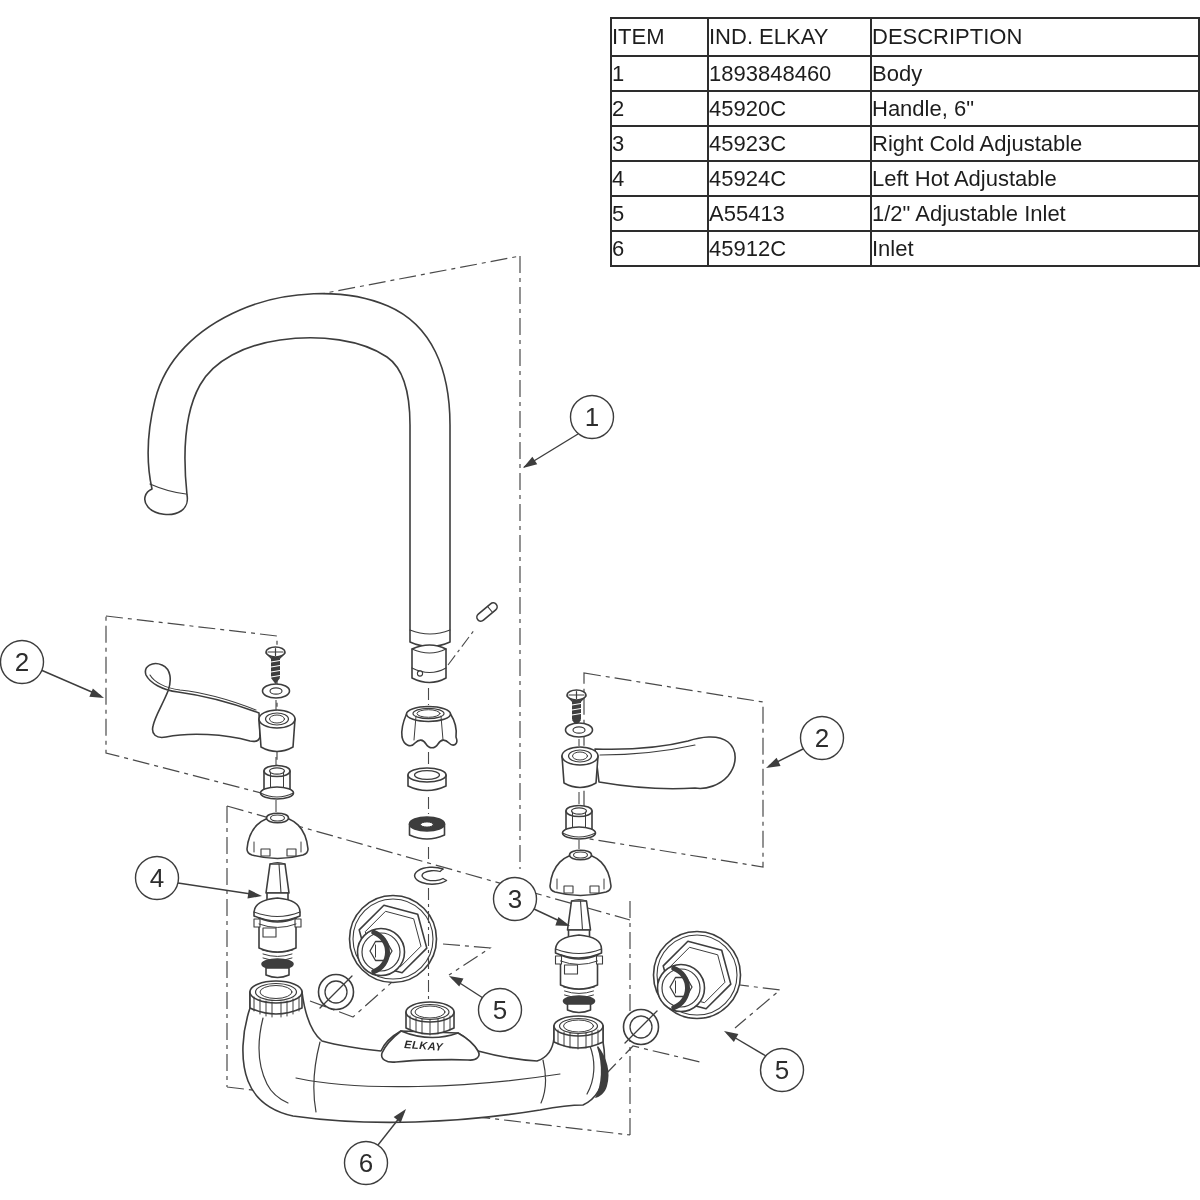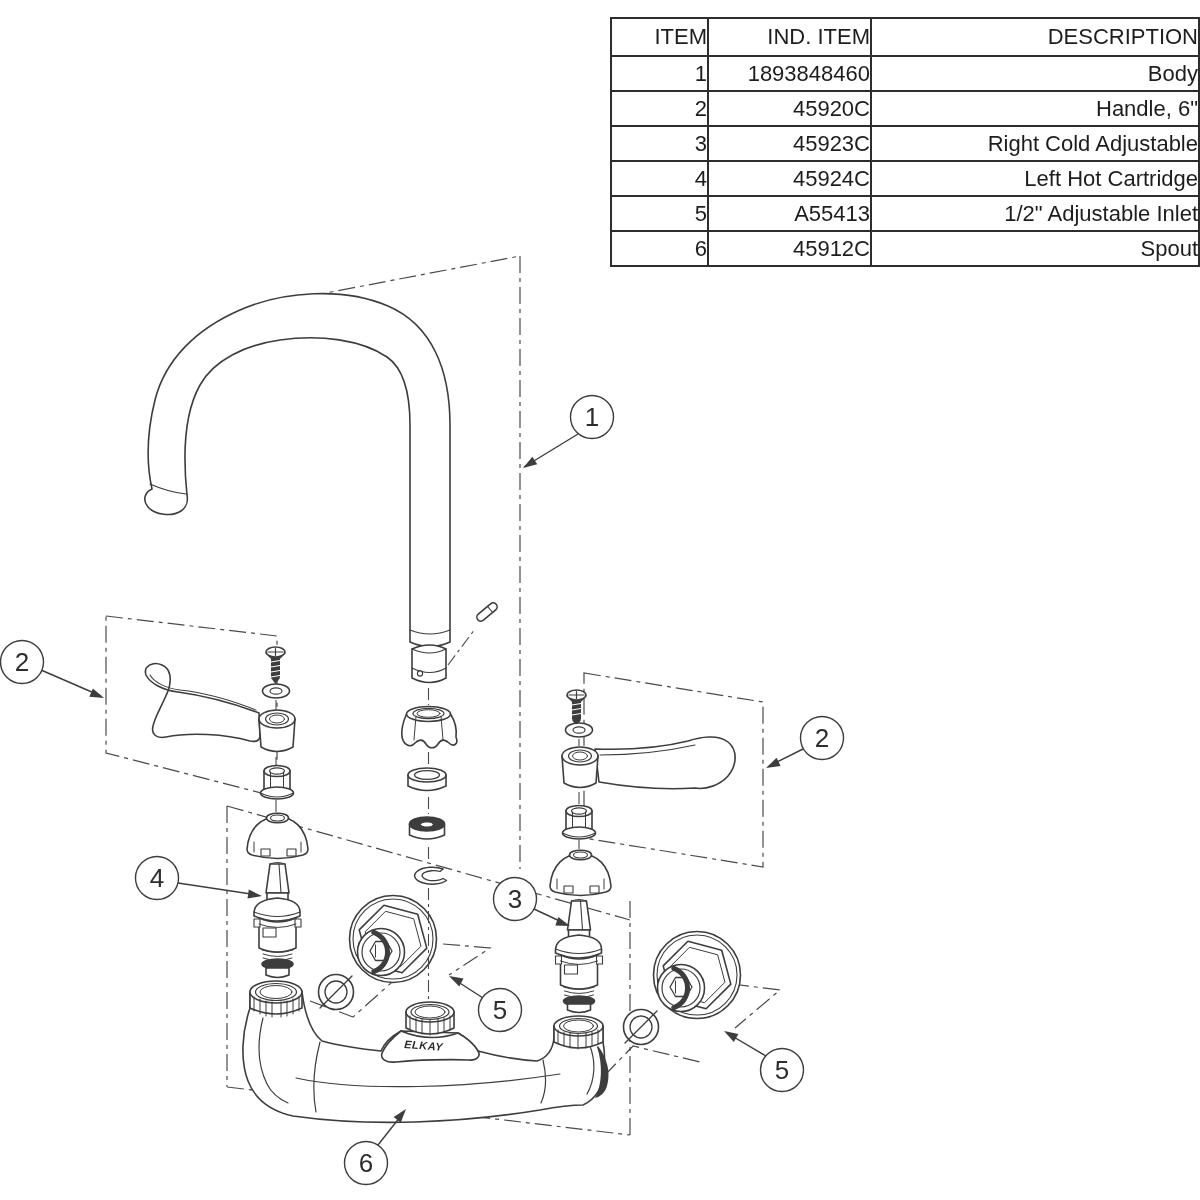--- a/index.html
+++ b/index.html
@@ -1,21 +1,21 @@
 <!DOCTYPE html>
 <html><head>
 <meta charset="utf-8">
 <style>
   html,body{margin:0;padding:0;background:#fff;}
   .canvas{position:relative;width:1200px;height:1200px;background:#ffffff;overflow:hidden;
           font-family:"Liberation Sans",sans-serif;}
   svg{position:absolute;left:0;top:0;}
   table.parts{position:absolute;left:610px;top:17px;width:588px;border-collapse:collapse;
               table-layout:fixed;font-family:"Liberation Sans",sans-serif;font-size:22px;color:#1d1d1d;}
-  table.parts th,table.parts td{border:2px solid #2d2d2d;text-align:right;vertical-align:middle;
+  table.parts th,table.parts td{border:2px solid #2d2d2d;text-align:left;vertical-align:middle;
               padding:0;font-weight:normal;white-space:nowrap;overflow:hidden;}
   table.parts thead th{height:36px;}
   table.parts tbody td{height:33px;}
   col.c1{width:97px;} col.c2{width:163px;} col.c3{width:328px;}
   text{font-family:"Liberation Sans",sans-serif;}
   .callout-num{font-size:26px;fill:#2d2d2d;}
   .brand{font-size:11px;font-weight:bold;font-style:italic;fill:#2d2d2d;letter-spacing:.5px;}
 </style>
 </head>
 <body>
@@ -338,21 +338,21 @@
 
   <table class="parts">
     <colgroup>
         <col class="c1">
         <col class="c2">
         <col class="c3">
       </colgroup>
     <thead>
       <tr>
         <th>ITEM</th>
-        <th>IND. ITEM</th>
+        <th>IND. ELKAY</th>
         <th>DESCRIPTION</th>
       </tr>
     </thead>
     <tbody>
       <tr>
         <td>1</td>
         <td>1893848460</td>
         <td>Body</td>
       </tr>
       <tr>
@@ -361,27 +361,27 @@
         <td>Handle, 6"</td>
       </tr>
       <tr>
         <td>3</td>
         <td>45923C</td>
         <td>Right Cold Adjustable</td>
       </tr>
       <tr>
         <td>4</td>
         <td>45924C</td>
-        <td>Left Hot Cartridge</td>
+        <td>Left Hot Adjustable</td>
       </tr>
       <tr>
         <td>5</td>
         <td>A55413</td>
         <td>1/2" Adjustable Inlet</td>
       </tr>
       <tr>
         <td>6</td>
         <td>45912C</td>
-        <td>Spout</td>
+        <td>Inlet</td>
       </tr>
     </tbody>
   </table>
 </div>
 
 </body></html>

